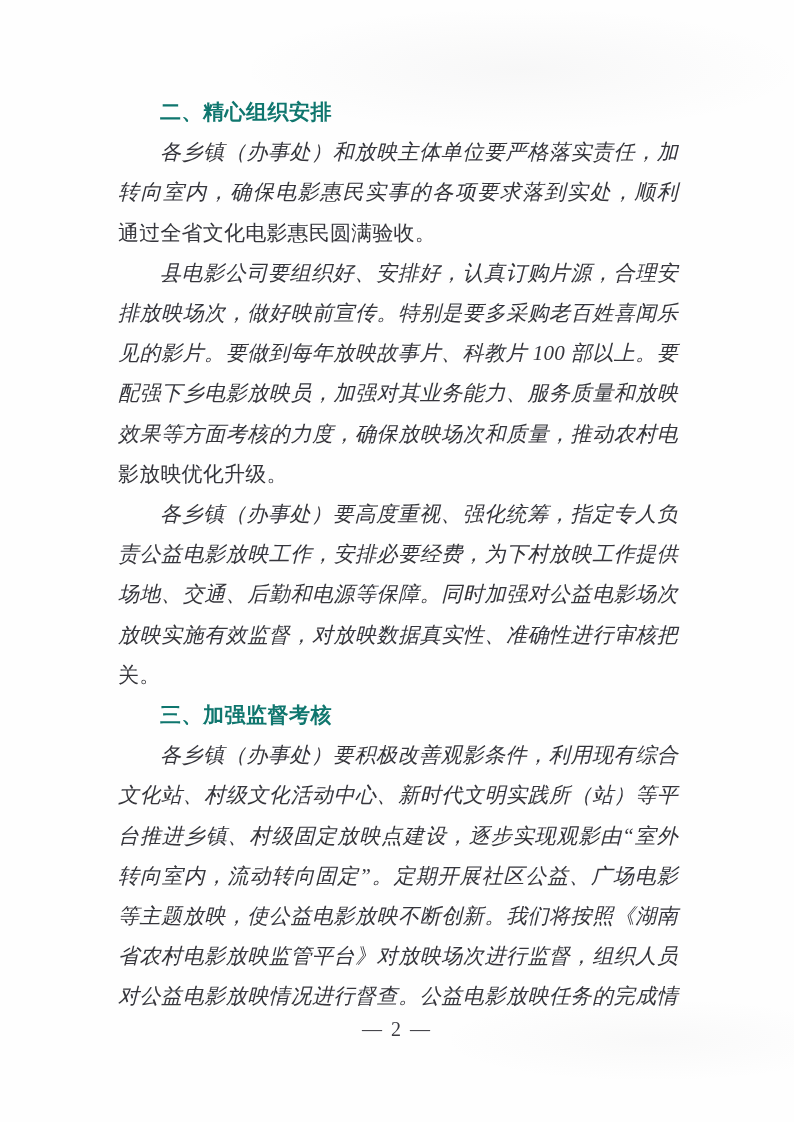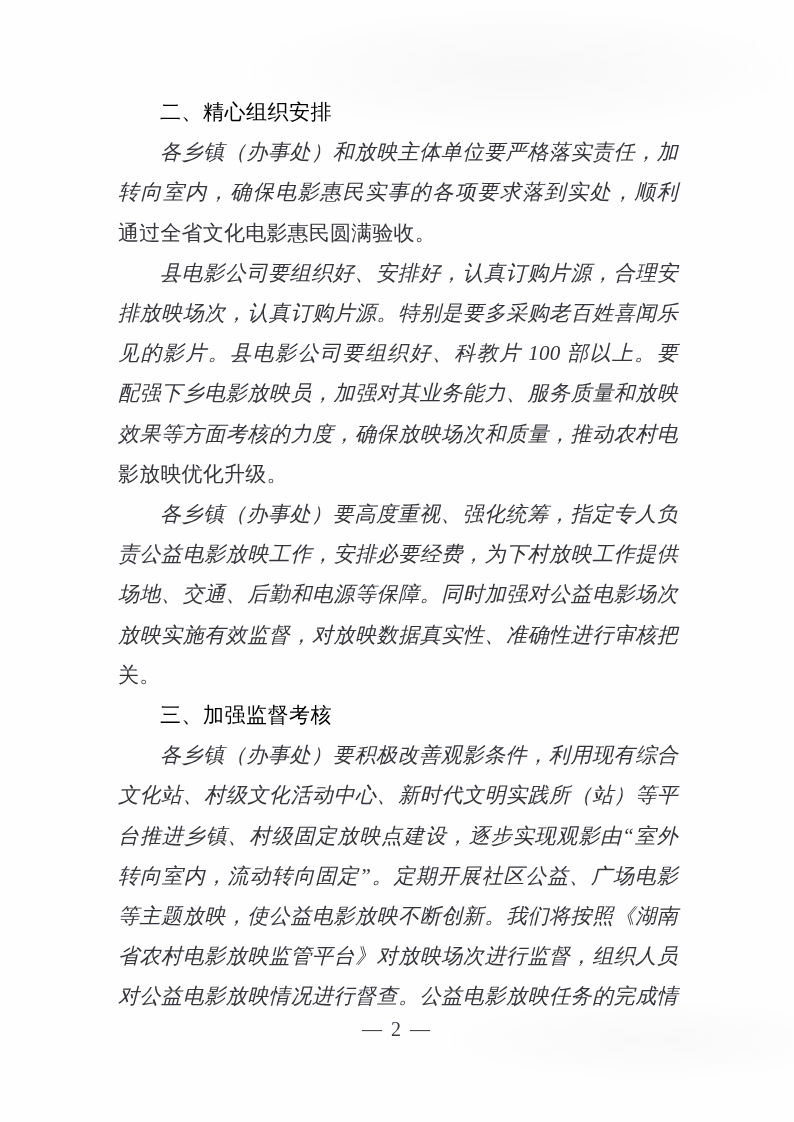--- a/index.html
+++ b/index.html
@@ -47,22 +47,22 @@
   }
   .line.start {
     text-indent: 2em;
   }
   .line.end {
     text-align: center;
     text-align-last: left;
   }
   .line.heading {
     font-family: "Liberation Sans", "DejaVu Sans", sans-serif;
-    font-weight: 400;
-    color: #000000;
+    font-weight: 700;
+    color: #0f766e;
     text-indent: 2em;
     letter-spacing: 0.5px;
   }
   .footer {
     position: absolute;
     left: 0;
     right: 0;
     top: 1013px;
     height: 32px;
     line-height: 32px;
@@ -75,22 +75,22 @@
 </head>
 <body>
 
 <div class="page">
   <div class="content">
     <div class="line heading">二、精心组织安排</div>
     <div class="line just start">各乡镇（办事处）和放映主体单位要严格落实责任，加</div>
     <div class="line just">转向室内，确保电影惠民实事的各项要求落到实处，顺利</div>
     <div class="line end">通过全省文化电影惠民圆满验收。</div>
     <div class="line just start">县电影公司要组织好、安排好，认真订购片源，合理安</div>
-    <div class="line just">排放映场次，认真订购片源。特别是要多采购老百姓喜闻乐</div>
-    <div class="line just">见的影片。县电影公司要组织好、科教片 100 部以上。要</div>
+    <div class="line just">排放映场次，做好映前宣传。特别是要多采购老百姓喜闻乐</div>
+    <div class="line just">见的影片。要做到每年放映故事片、科教片 100 部以上。要</div>
     <div class="line just">配强下乡电影放映员，加强对其业务能力、服务质量和放映</div>
     <div class="line just">效果等方面考核的力度，确保放映场次和质量，推动农村电</div>
     <div class="line end">影放映优化升级。</div>
     <div class="line just start">各乡镇（办事处）要高度重视、强化统筹，指定专人负</div>
     <div class="line just">责公益电影放映工作，安排必要经费，为下村放映工作提供</div>
     <div class="line just">场地、交通、后勤和电源等保障。同时加强对公益电影场次</div>
     <div class="line just">放映实施有效监督，对放映数据真实性、准确性进行审核把</div>
     <div class="line end">关。</div>
     <div class="line heading">三、加强监督考核</div>
     <div class="line just start">各乡镇（办事处）要积极改善观影条件，利用现有综合</div>

